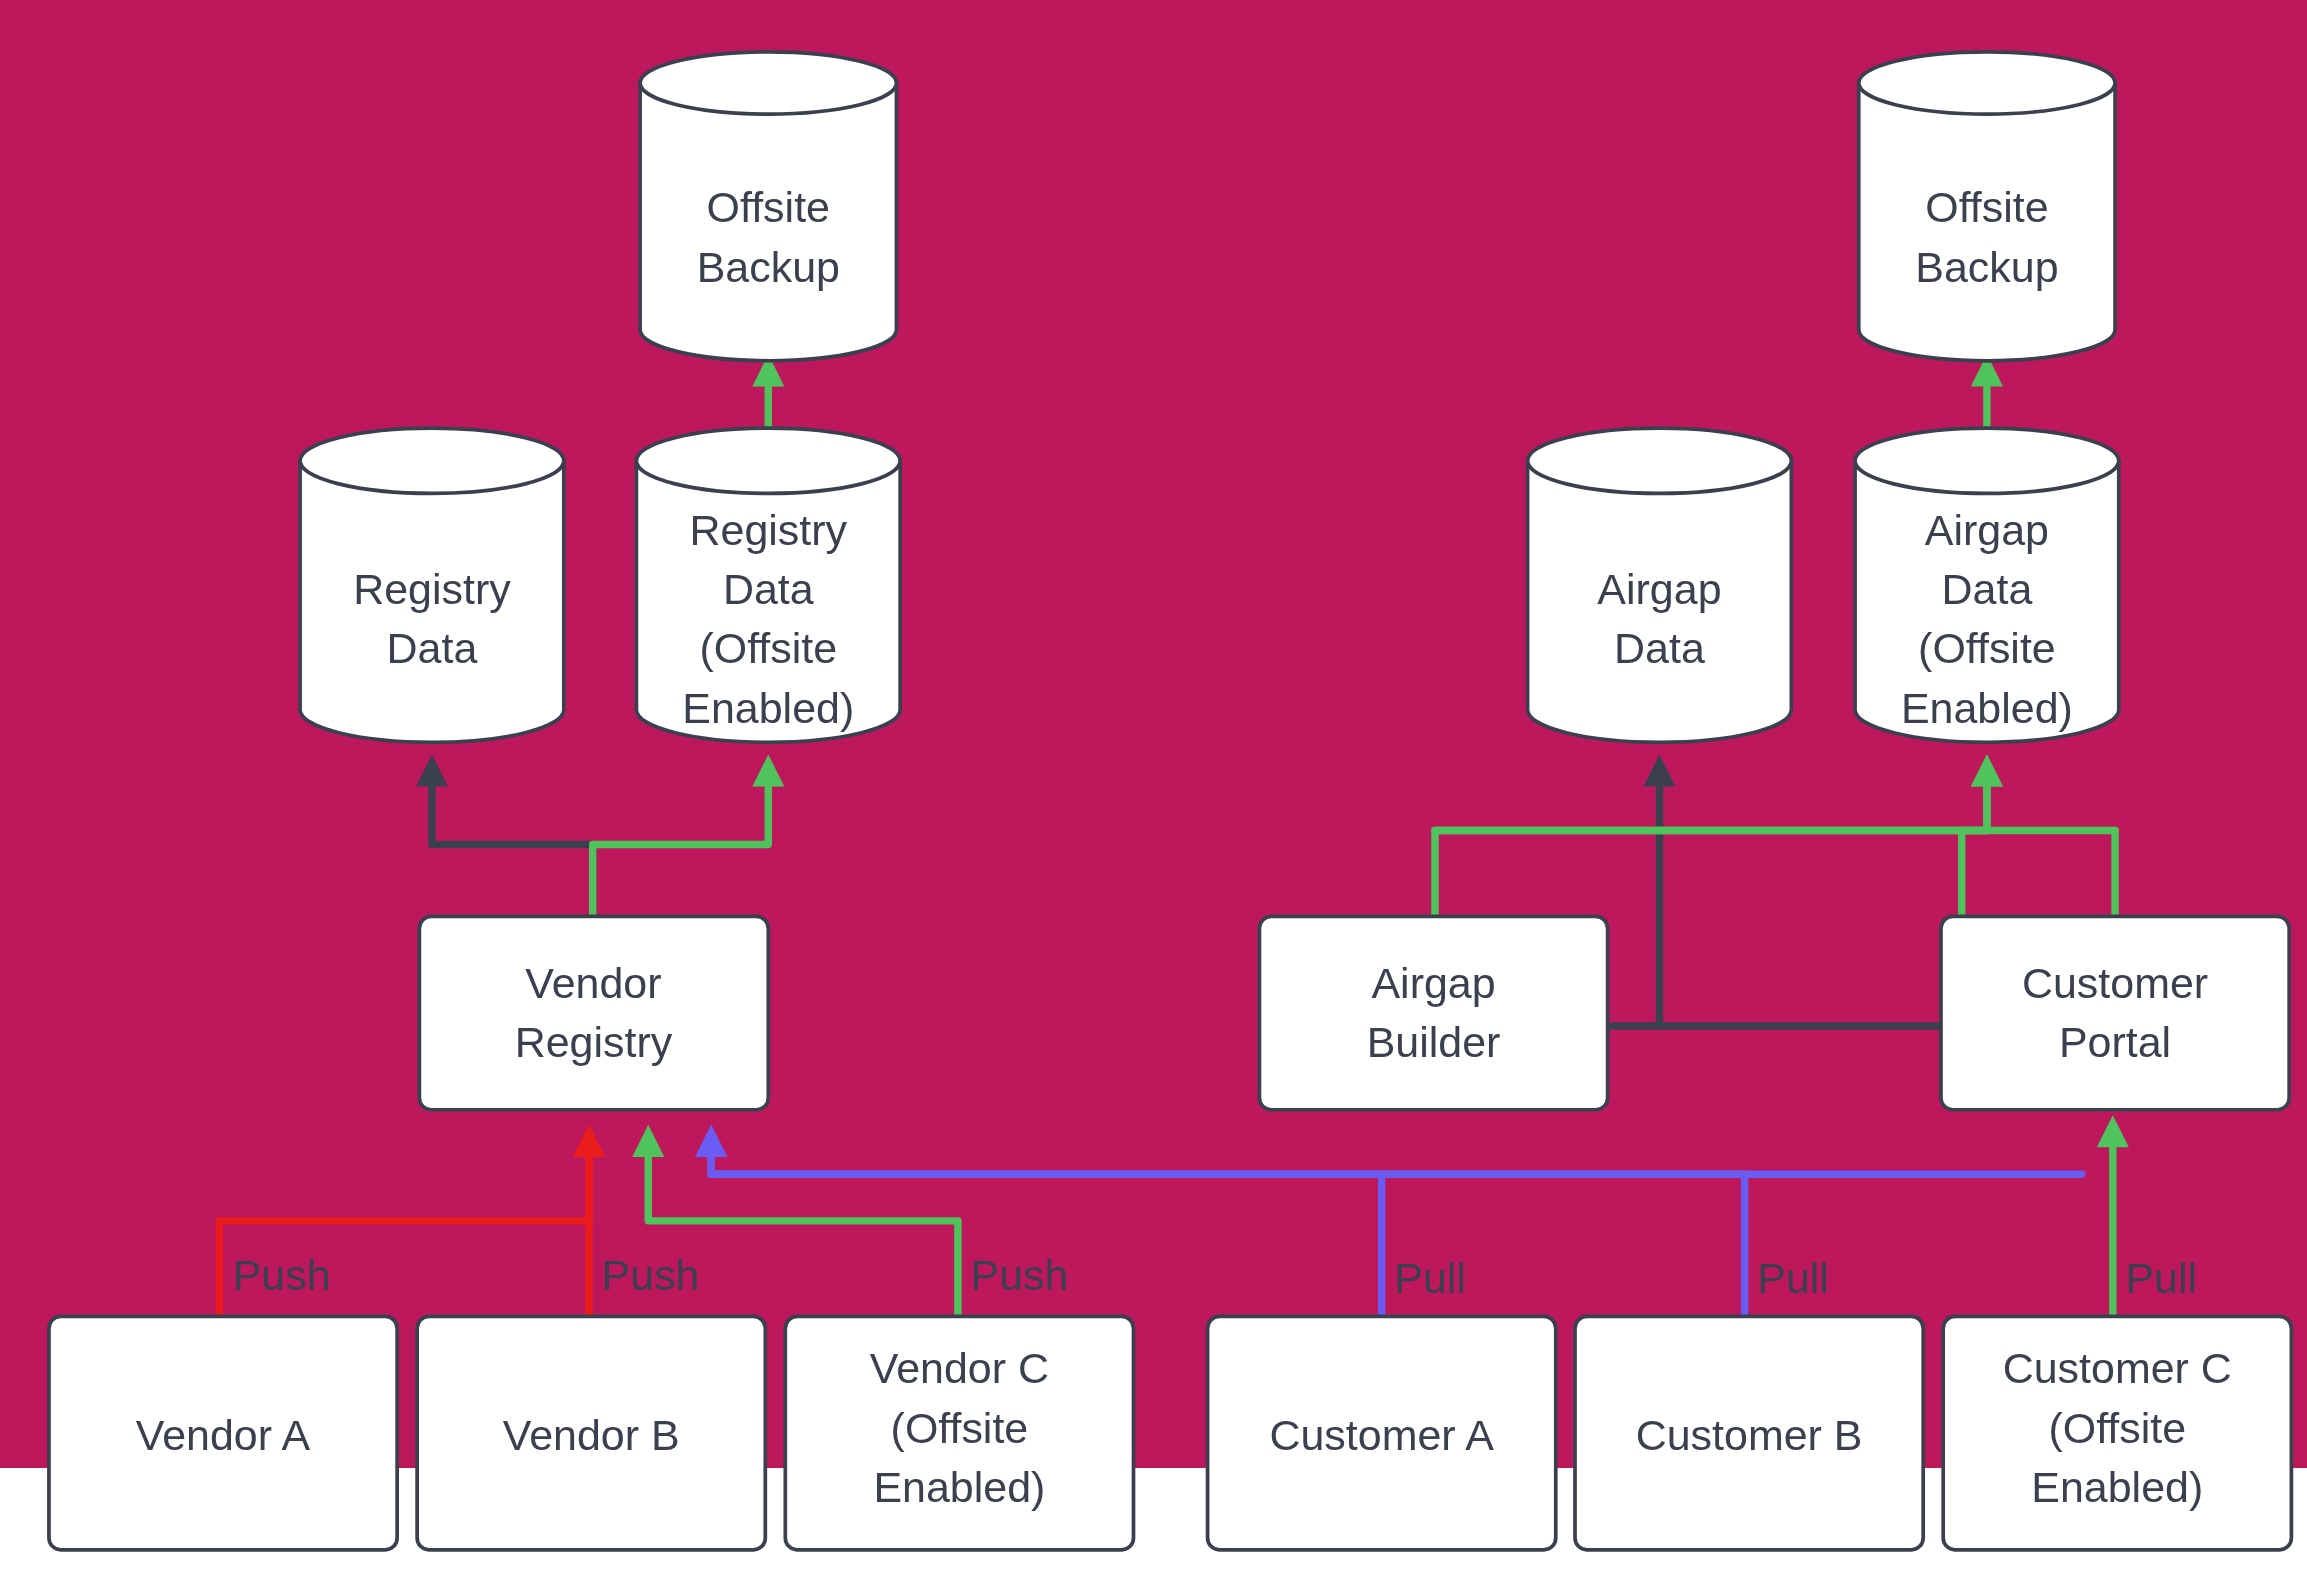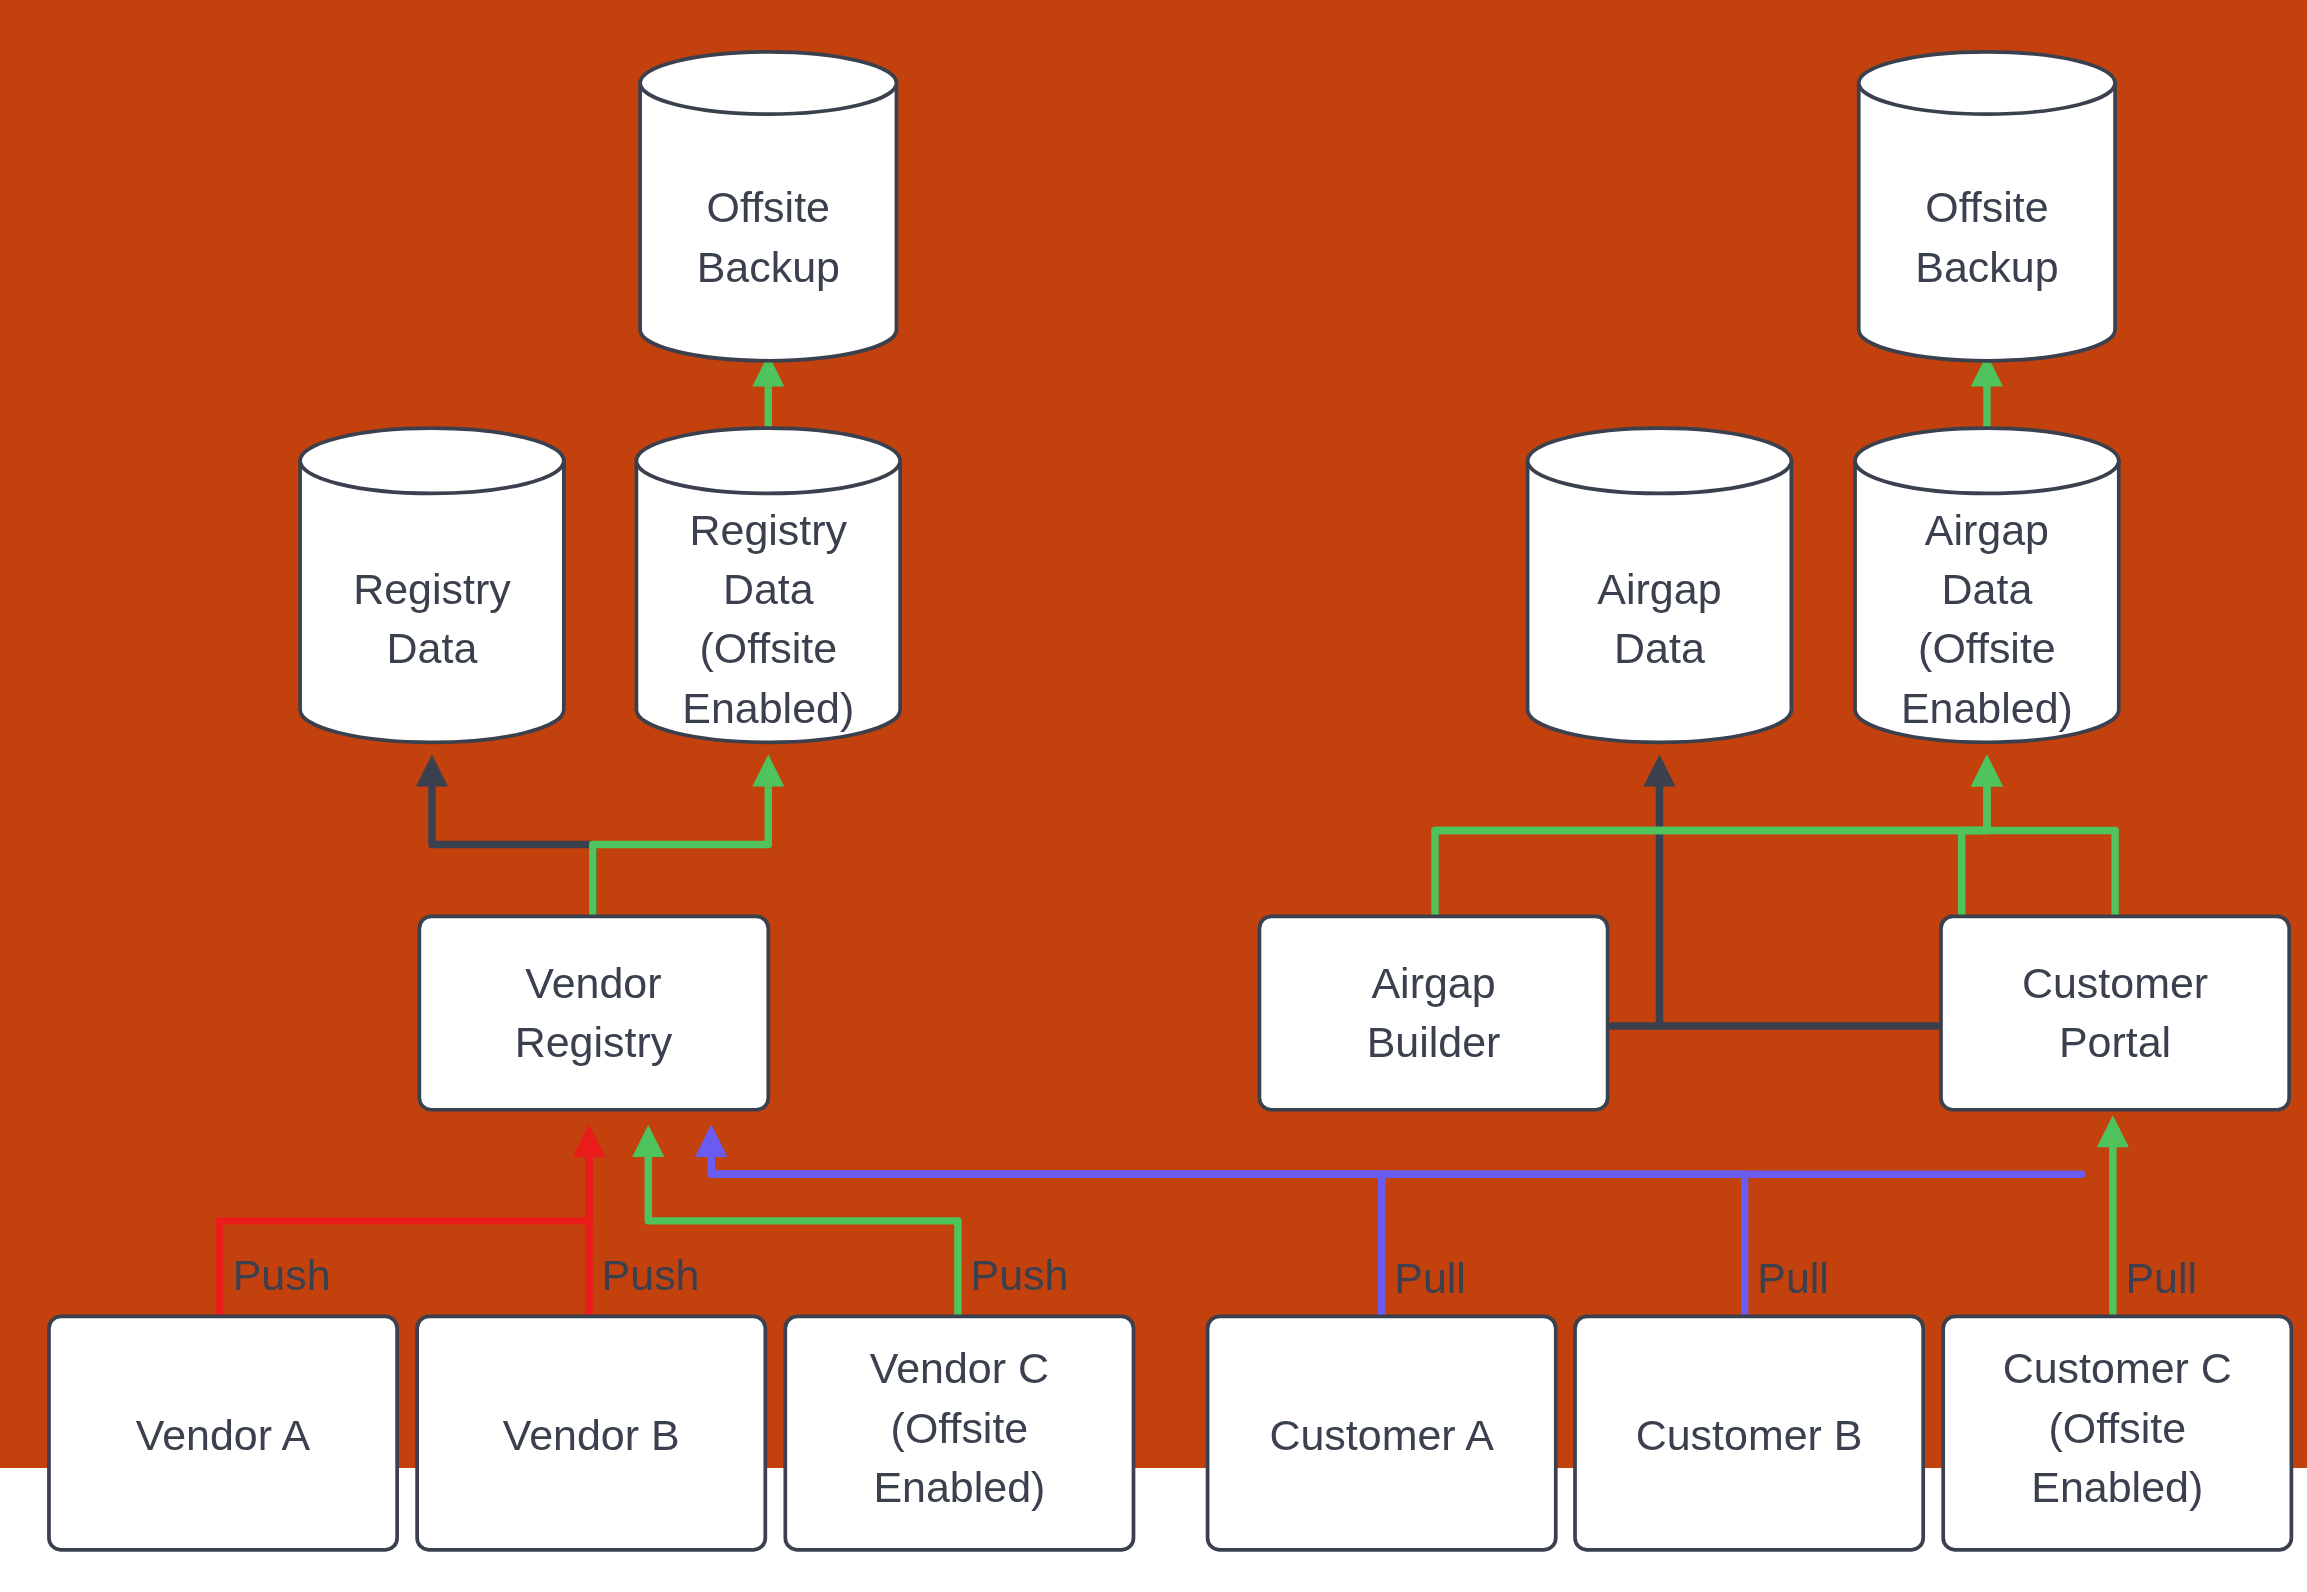--- a/index.html
+++ b/index.html
@@ -10,21 +10,21 @@
   body {
     width: 2307px;
     height: 1592px;
     font-family: "Liberation Sans", sans-serif;
     overflow: hidden;
   }
   #diagram-root {
     position: relative;
     width: 2307px;
     height: 1468px;
-    background: #c2410c;
+    background: #be185d;
   }
   svg.canvas {
     position: absolute;
     top: 0;
     left: 0;
     width: 2307px;
     height: 1592px;
     display: block;
   }
   .node-shape {

